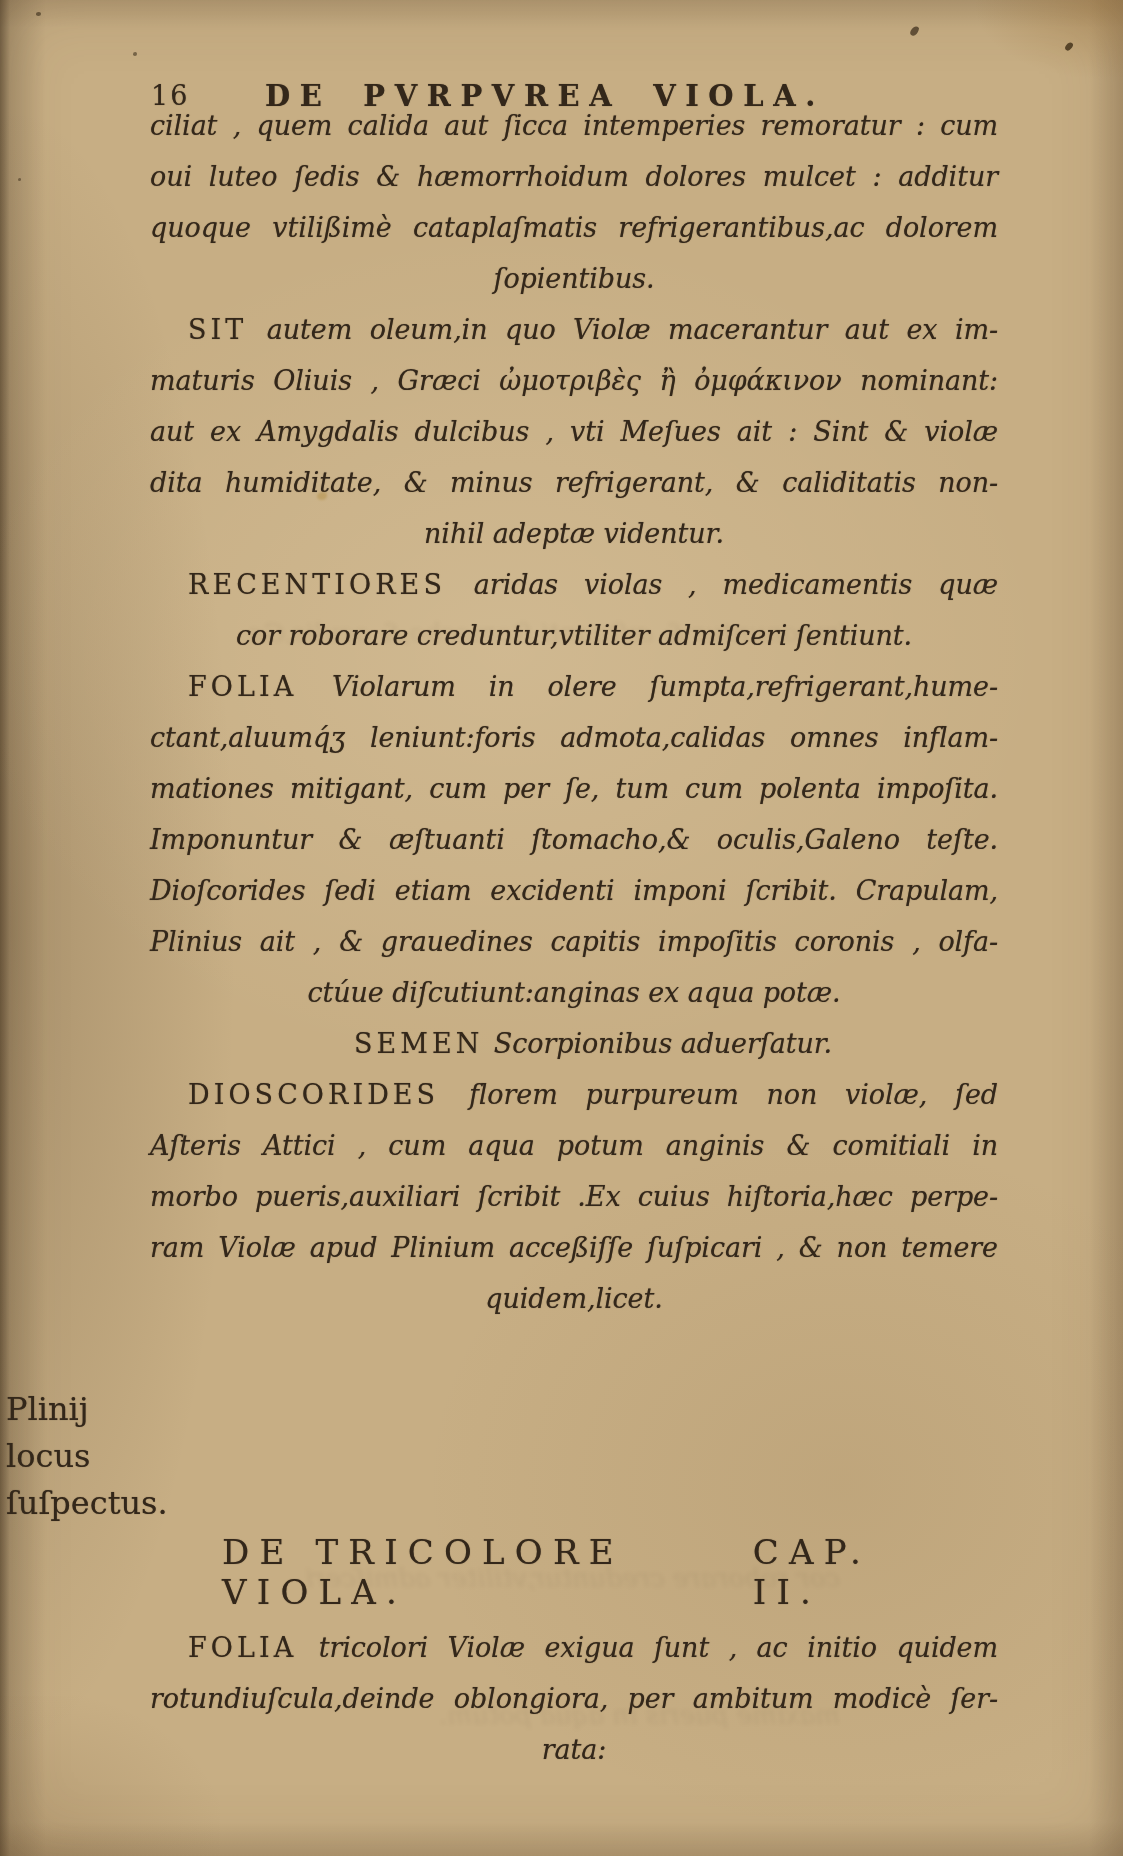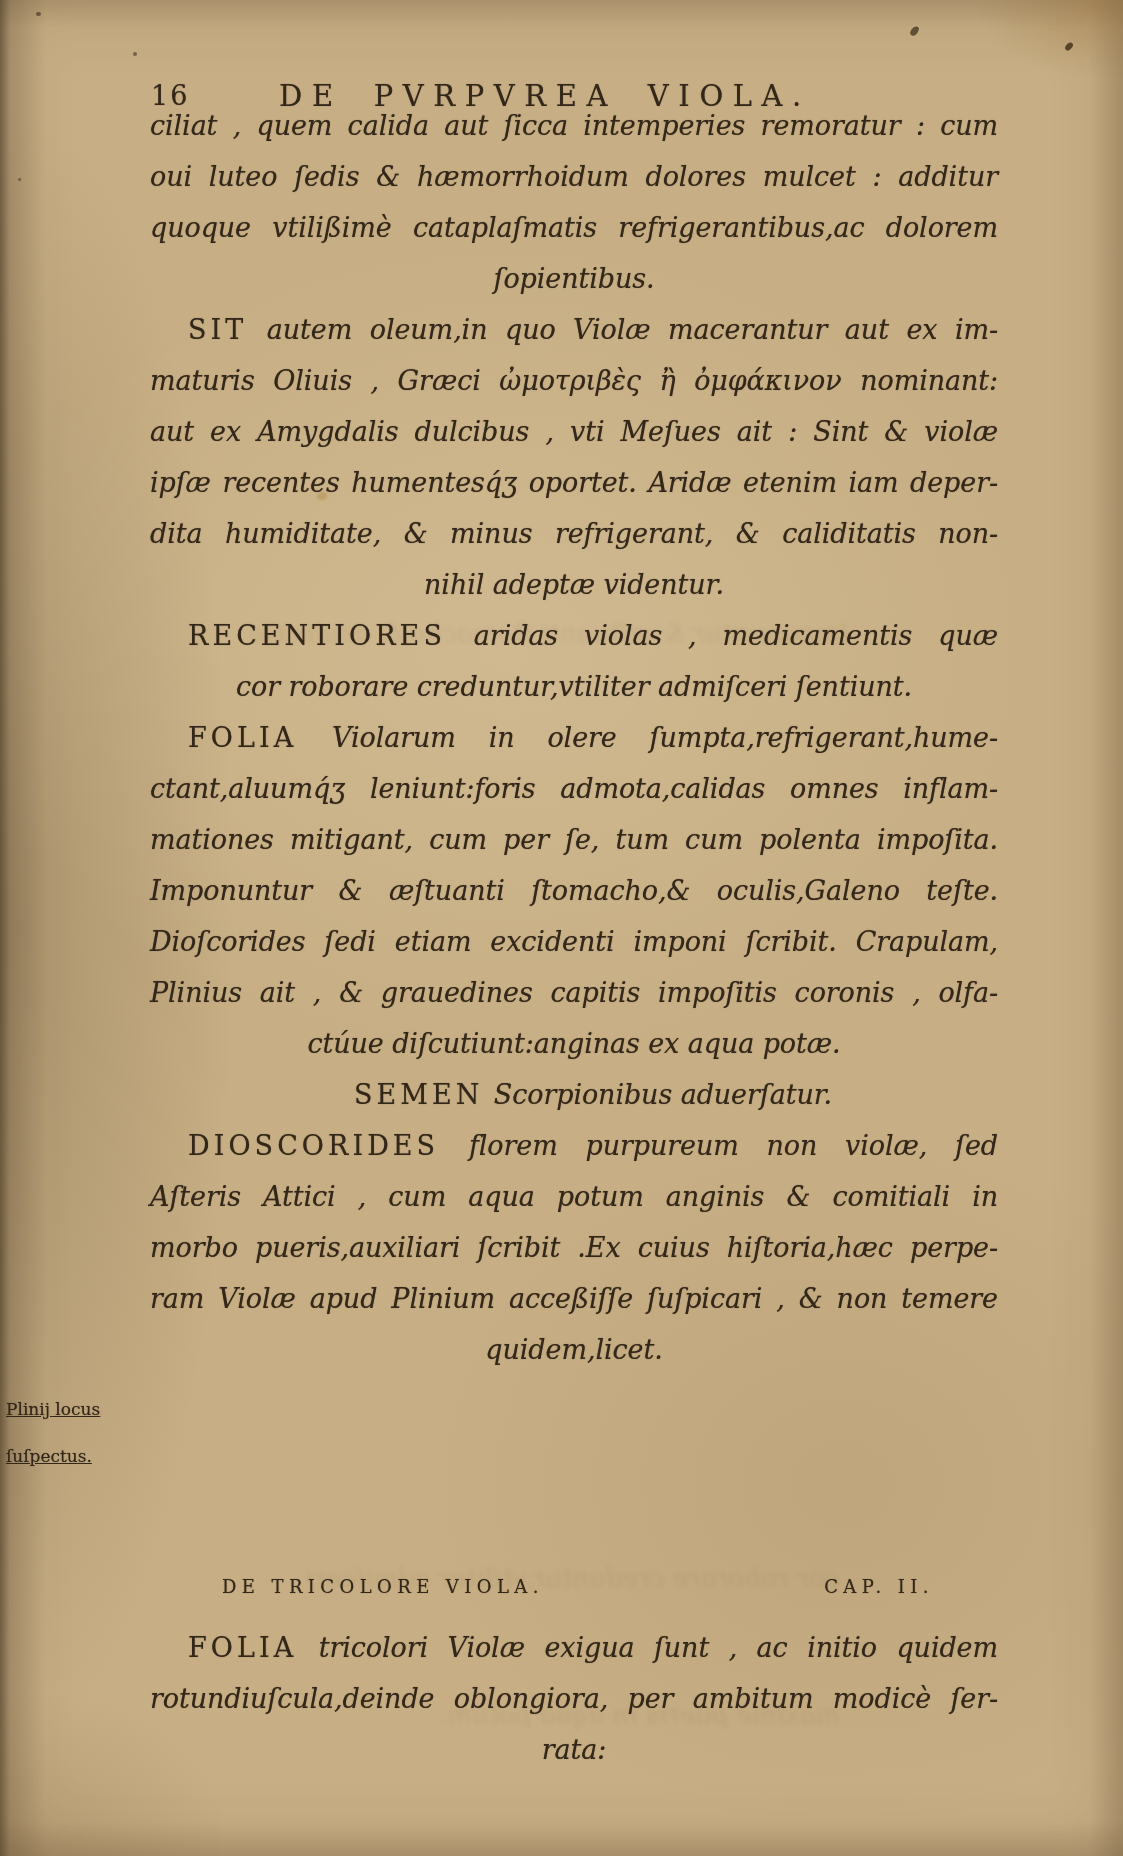--- a/index.html
+++ b/index.html
@@ -16,43 +16,43 @@
       linear-gradient(270deg, rgba(90,65,38,.22) 0px, rgba(90,65,38,0) 34px),
       linear-gradient(180deg, rgba(90,65,38,.16) 0px, rgba(90,65,38,0) 28px),
       linear-gradient(0deg, rgba(90,65,38,.18) 0px, rgba(90,65,38,0) 34px);
     box-shadow: inset 0 0 70px rgba(80,60,35,.22);
   }
   .txt { text-shadow: 0 0 1px rgba(51,39,26,.55); }
 
   
   #page-number { position:absolute; left:151px; top:80px; font-size:27px; letter-spacing:2px;text-align:right; }
   #running-header { position:absolute; left:10px; top:79px; width:1070px; text-align:center;
-    font-size:29px; letter-spacing:.33em; word-spacing:.42em; }
+    font-size:29px; letter-spacing:.33em; word-spacing:.42em;font-weight:bold; }
 
   
   .textblock { position:absolute; left:150px; width:848px; font-size:27px; letter-spacing:-0.1px; }
   #main-text { top:100px; }
   #chapter2-text { top:1622px; }
   .line { height:51px; line-height:51px; white-space:normal; overflow:visible; }
   .line.j { text-align:justify; }
   .line.j::after { content:""; display:inline-block; width:100%; height:0; }
   .line.l { text-align:center; }
   .line.r { text-align:center; }
   .line.ind { text-indent:38px; }
   .seg-i { font-style:italic; }
   .seg-g { font-style:italic; }
   .seg-c { font-style:normal; letter-spacing:.15em; margin-right:2px; }
 
   
   #section-heading { position:absolute; left:222px; top:1532px; width:712px; display:flex;
-    justify-content:space-between; font-size:18px; letter-spacing:.3em;margin-top:44px; }
+    justify-content:space-between; font-size:34px; letter-spacing:.3em; }
 
   
-  #margin-note { position:absolute; left:6px; top:1386px; width:160px; font-size:17px;
-    line-height:47px; font-style:normal;text-decoration:underline; }
+  #margin-note { position:absolute; left:6px; top:1386px; width:160px; font-size:32px;
+    line-height:47px; font-style:normal; }
 
   
   .speck { position:absolute; background:#372a18; border-radius:60% 45% 55% 50%; opacity:.85; }
   #speck-a { left:1066px; top:42px; width:6px; height:9px; transform:rotate(38deg); }
   #speck-b { left:911px; top:26px; width:7px; height:10px; border-radius:70% 30% 60% 40%; transform:rotate(24deg); opacity:.7; }
   #speck-c { left:133px; top:52px; width:4px; height:4px; opacity:.55; }
   #speck-d { left:36px; top:12px; width:5px; height:4px; opacity:.6; }
   #speck-e { left:18px; top:178px; width:3px; height:3px; opacity:.5; }
   #speck-f { left:317px; top:492px; width:10px; height:8px; background:#b08b3e; opacity:.45; filter:blur(1px); }
   .stain { position:absolute; pointer-events:none; }
@@ -78,21 +78,20 @@
   <div id="running-header" class="txt">DE PVRPVREA VIOLA.</div>
 
   <div id="main-text" class="textblock txt">
       <div class="line j"><span class="seg-i">ciliat , quem calida aut ſicca intemperies remoratur : cum</span></div>
       <div class="line j"><span class="seg-i">oui luteo ſedis &amp; hæmorrhoidum dolores mulcet : additur</span></div>
       <div class="line j"><span class="seg-i">quoque vtilißimè cataplaſmatis refrigerantibus,ac dolorem</span></div>
       <div class="line l"><span class="seg-i">ſopientibus.</span></div>
       <div class="line j ind"><span class="seg-c">SIT</span><span class="seg-i"> autem oleum,in quo Violæ macerantur aut ex im-</span></div>
       <div class="line j"><span class="seg-i">maturis Oliuis , Græci </span><span class="seg-g">ὠμοτριβὲς ἢ ὀμφάκινον</span><span class="seg-i"> nominant:</span></div>
       <div class="line j"><span class="seg-i">aut ex Amygdalis dulcibus , vti Meſues ait : Sint &amp; violæ</span></div>
-      <div class="line j"><span class="seg-i">ipſæ recentes humentesq́ʒ oportet. Aridæ etenim iam deper-</span></div>
       <div class="line j"><span class="seg-i">dita humiditate, &amp; minus refrigerant, &amp; caliditatis non-</span></div>
       <div class="line l"><span class="seg-i">nihil adeptæ videntur.</span></div>
       <div class="line j ind"><span class="seg-c">RECENTIORES</span><span class="seg-i"> aridas violas , medicamentis quæ</span></div>
       <div class="line l"><span class="seg-i">cor roborare creduntur,vtiliter admiſceri ſentiunt.</span></div>
       <div class="line j ind"><span class="seg-c">FOLIA</span><span class="seg-i"> Violarum in olere ſumpta,refrigerant,hume-</span></div>
       <div class="line j"><span class="seg-i">ctant,aluumq́ʒ leniunt:foris admota,calidas omnes inflam-</span></div>
       <div class="line j"><span class="seg-i">mationes mitigant, cum per ſe, tum cum polenta impoſita.</span></div>
       <div class="line j"><span class="seg-i">Imponuntur &amp; æſtuanti ſtomacho,&amp; oculis,Galeno teſte.</span></div>
       <div class="line j"><span class="seg-i">Dioſcorides ſedi etiam excidenti imponi ſcribit. Crapulam,</span></div>
       <div class="line j"><span class="seg-i">Plinius ait , &amp; grauedines capitis impoſitis coronis , olfa-</span></div>

